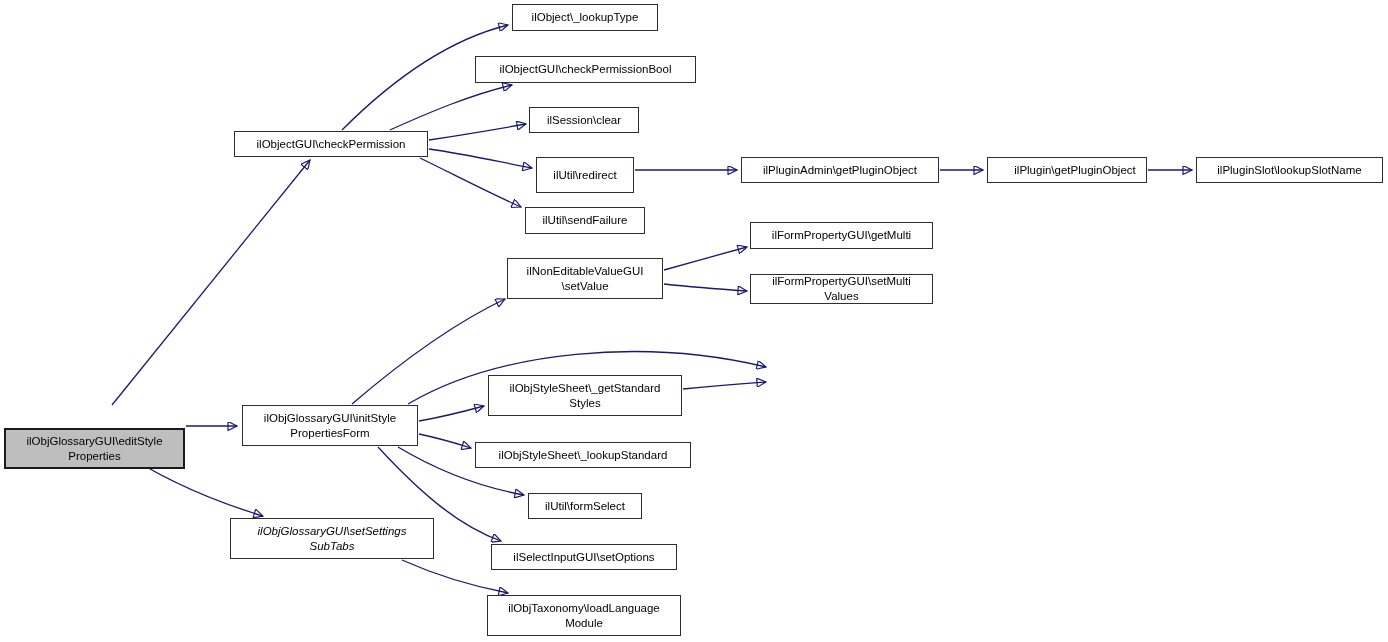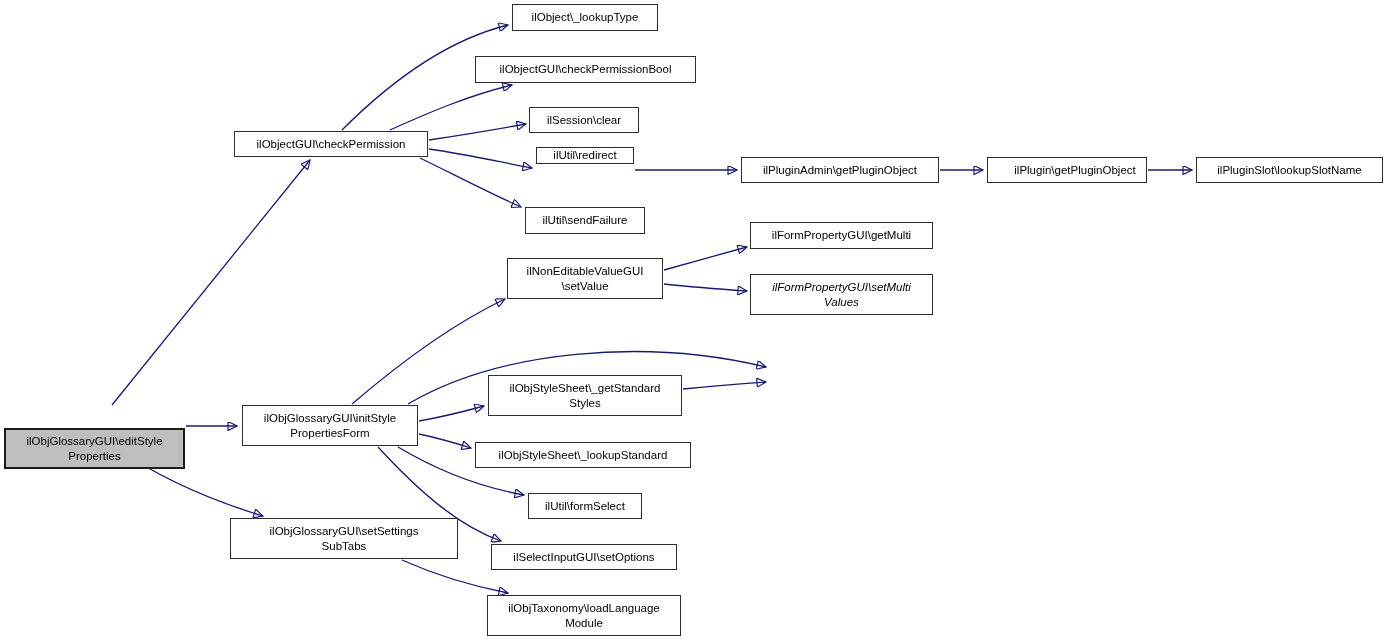--- a/index.html
+++ b/index.html
@@ -86,50 +86,50 @@
 Properties</div>
 
   <div class="node" style="left:234px; top:131px; width:194px; height:26px;">ilObjectGUI\checkPermission</div>
 
   <div class="node" style="left:512px; top:4px; width:146px; height:27px;">ilObject\_lookupType</div>
 
   <div class="node" style="left:475px; top:56px; width:221px; height:27px;">ilObjectGUI\checkPermissionBool</div>
 
   <div class="node" style="left:529px; top:107px; width:110px; height:26px;">ilSession\clear</div>
 
-  <div class="node" style="left:536px; top:147px; width:98px; height:17px;">ilUtil\redirect</div>
+  <div class="node" style="left:536px; top:157px; width:98px; height:36px;">ilUtil\redirect</div>
 
   <div class="node" style="left:525px; top:207px; width:120px; height:27px;">ilUtil\sendFailure</div>
 
   <div class="node" style="left:741px; top:157px; width:198px; height:26px;">ilPluginAdmin\getPluginObject</div>
 
   <div class="node" style="left:987px; top:157px; width:160px; height:26px;padding-left:16px;">ilPlugin\getPluginObject</div>
 
   <div class="node" style="left:1196px; top:157px; width:187px; height:26px;">ilPluginSlot\lookupSlotName</div>
 
   <div class="node" style="left:507px; top:258px; width:156px; height:41px;">ilNonEditableValueGUI
 \setValue</div>
 
   <div class="node" style="left:750px; top:222px; width:183px; height:27px;">ilFormPropertyGUI\getMulti</div>
 
-  <div class="node" style="left:750px; top:274px; width:183px; height:41px;font-style:italic;">ilFormPropertyGUI\setMulti
+  <div class="node" style="left:750px; top:274px; width:183px; height:30px;">ilFormPropertyGUI\setMulti
 Values</div>
 
 
   <div class="node" style="left:488px; top:375px; width:194px; height:41px;">ilObjStyleSheet\_getStandard
 Styles</div>
 
   <div class="node" style="left:475px; top:442px; width:216px; height:26px;">ilObjStyleSheet\_lookupStandard</div>
 
   <div class="node" style="left:242px; top:405px; width:176px; height:41px;">ilObjGlossaryGUI\initStyle
 PropertiesForm</div>
 
   <div class="node" style="left:528px; top:493px; width:114px; height:26px;">ilUtil\formSelect</div>
 
   <div class="node" style="left:491px; top:544px; width:186px; height:26px;">ilSelectInputGUI\setOptions</div>
 
-  <div class="node" style="left:230px; top:518px; width:228px; height:41px;">ilObjGlossaryGUI\setSettings
+  <div class="node" style="left:230px; top:518px; width:204px; height:41px;font-style:italic;">ilObjGlossaryGUI\setSettings
 SubTabs</div>
 
   <div class="node" style="left:487px; top:595px; width:194px; height:41px;">ilObjTaxonomy\loadLanguage
 Module</div>
 
 </div>
 
 </body></html>

